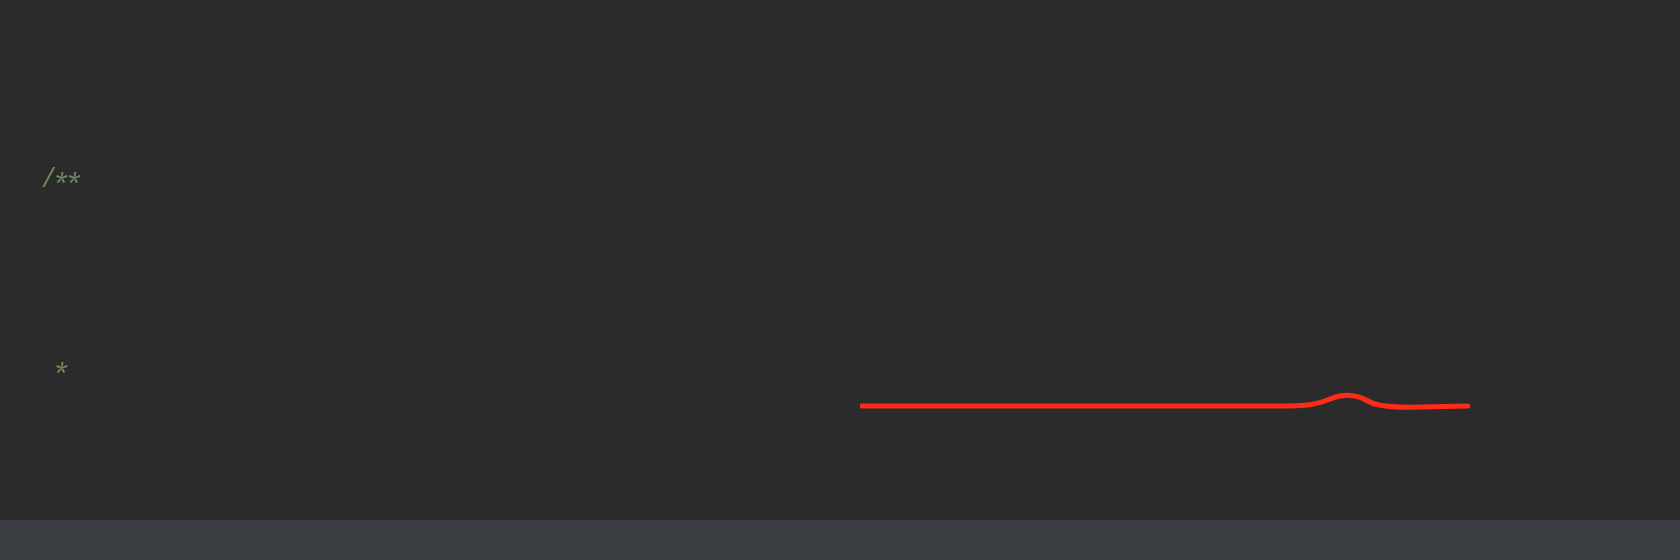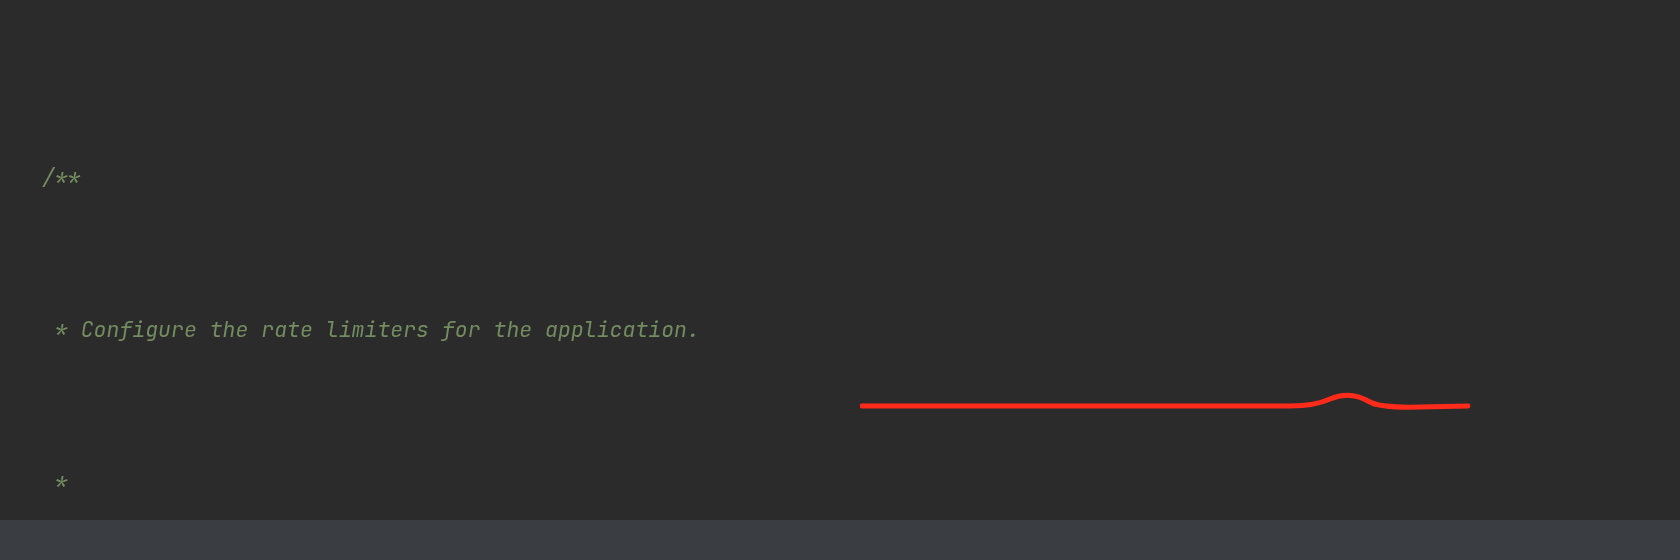--- a/index.html
+++ b/index.html
@@ -44,21 +44,20 @@
     background:#3a3e43;
   }
 </style>
 </head>
 <body>
 
 <div class="editor">
 
   <div class="row"><span class="comment">/**</span></div>
 
-  <div class="row"><span class="comment"> * Configure the rate limiters for the application.</span></div>
 
   <div class="row"><span class="comment"> *</span></div>
 
   
 
   
 
   
 
   

